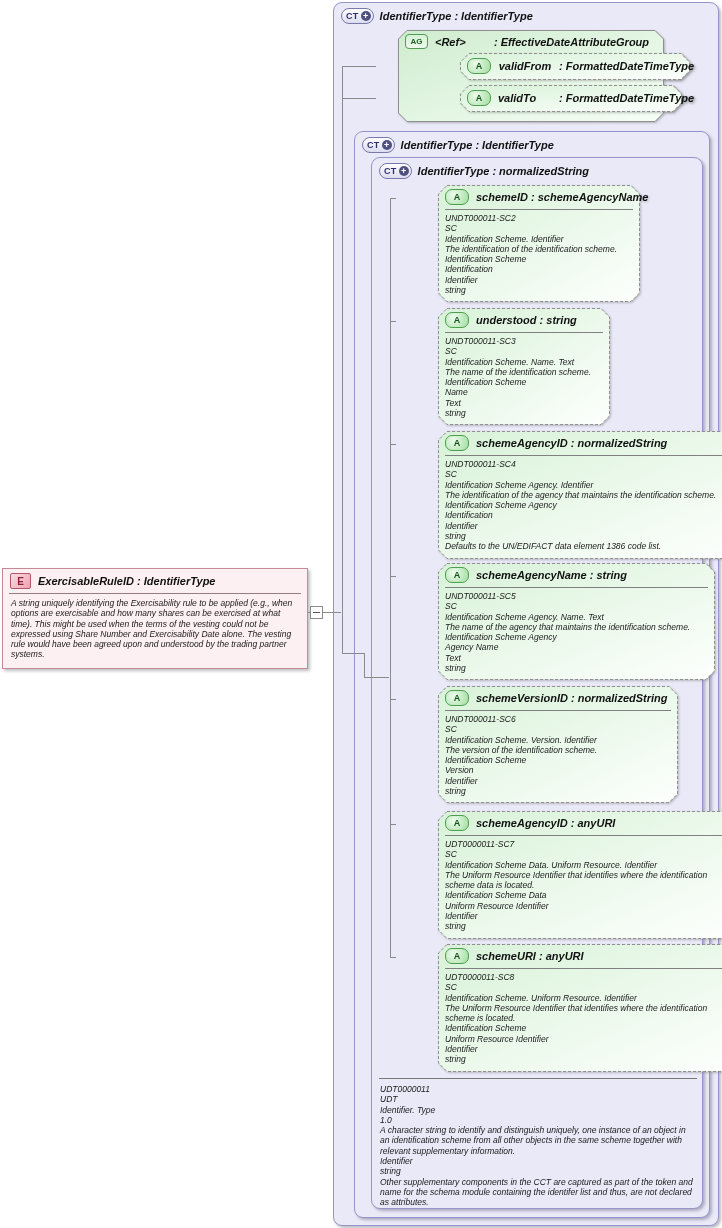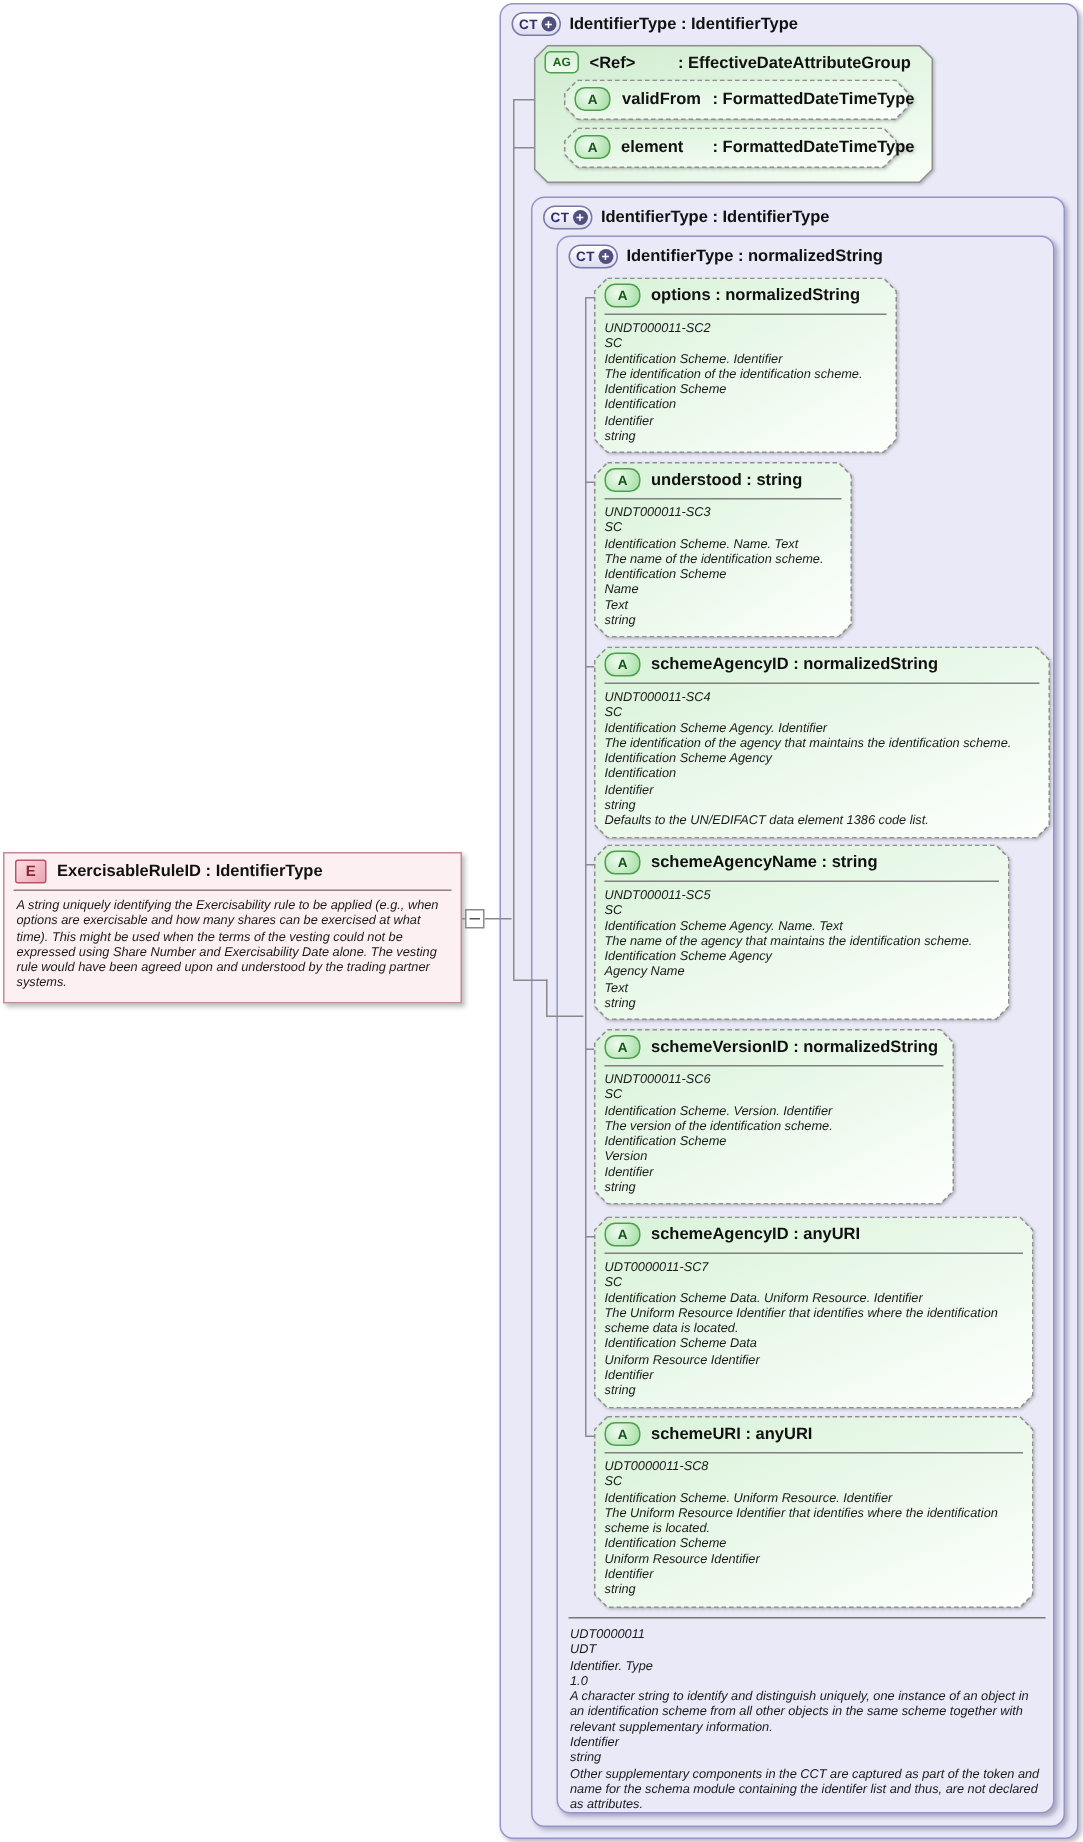--- a/index.html
+++ b/index.html
@@ -3,42 +3,42 @@
 <meta charset="utf-8">
 <style>
   html,body{margin:0;padding:0;background:#ffffff;}
   body{font-family:"Liberation Sans", sans-serif;}
   #canvas{position:relative;width:722px;height:1228px;background:#ffffff;overflow:hidden;}
 
   
   .ct-container{position:absolute;background:#e9e9f8;border:1px solid #9595cb;border-radius:9px;
     box-shadow:2px 2px 3px rgba(60,60,90,.35);box-sizing:border-box;}
   .ct-title{display:flex;align-items:center;gap:6px;padding:5px 7px;}
-  .hdr-text{font-size:11px;font-weight:bold;color:#111;white-space:nowrap;}
+  .hdr-text{font-size:11px;font-weight:bold;color:#111;white-space:nowrap;font-style:italic;}
 
   
   .ct-badge{display:inline-flex;align-items:center;height:14px;padding:0 2px 0 4px;
     border:1px solid #7878aa;border-radius:8px;background:linear-gradient(180deg,#ffffff,#dcdcf0);}
   .ct-badge .t{font-size:9px;font-weight:bold;color:#2e2e6e;letter-spacing:.3px;}
   .ct-badge .p{width:10px;height:10px;margin-left:2px;border-radius:50%;background:#50507e;color:#fff;
     font-size:9px;line-height:10px;text-align:center;font-weight:bold;}
   .ag-badge{display:inline-flex;align-items:center;justify-content:center;width:21px;height:13px;
     border:1px solid #4f9e4f;border-radius:4px;background:linear-gradient(180deg,#d6f0d6,#eefaee);
     font-size:8px;font-weight:bold;color:#1e6420;}
   .a-badge{display:inline-flex;align-items:center;justify-content:center;width:22px;height:14px;flex:0 0 22px;
     border:1px solid #4f9e4f;border-radius:7px;
     background:radial-gradient(circle at 35% 35%, #eefbee, #9fdd9f);
     font-size:9px;font-weight:bold;color:#14541a;}
   .e-badge{display:inline-flex;align-items:center;justify-content:center;width:19px;height:14px;
     border:1px solid #b5556b;border-radius:2px;background:linear-gradient(135deg,#fadde2,#eda3b0);
     font-size:10px;font-weight:bold;color:#8c2135;}
 
   
   .octo{position:absolute;box-sizing:border-box;z-index:6;
-    filter:drop-shadow(1.5px 1.5px 1px rgba(110,110,110,.45));}
+    filter:drop-shadow(1.5px 1.5px 1px rgba(110,110,110,.45));margin-left:42px;}
   .octo-bg{position:absolute;left:0;top:0;}
   .octo > .inner{position:relative;}
   .box-hdr{display:flex;align-items:center;gap:7px;padding:4px 7px;}
   .box-sep{height:1px;background:#808080;margin:0 7px;}
   .docs{padding:3px 7px 7px 7px;font-size:8.5px;font-style:italic;color:#1a1a1a;
     line-height:10.3px;white-space:pre-line;}
 
   
   .elem-box{position:absolute;left:2px;top:568px;width:306px;box-sizing:border-box;
     background:#fdf0f2;border:1px solid #c48a97;box-shadow:2px 2px 3px rgba(0,0,0,.25);}
@@ -129,21 +129,21 @@
           </div>
         </div>
       </div>
       <div class="octo dashed" style="left:20px;top:55px;width:222px;height:27px;">
           <svg width="222" height="27" class="octo-bg">
             <polygon points="9,0.5 213,0.5 221.5,9 221.5,18 213,26.5 9,26.5 0.5,18 0.5,9" fill="url(#ggrad)" stroke="#8f8f8f" stroke-width="1" stroke-dasharray="3 2"></polygon>
           </svg>
         <div class="inner">
           <div class="box-hdr" style="padding:5px 7px;">
             <span class="a-badge">A</span>
-            <span class="hdr-text" style="min-width:54px;">element</span>
+            <span class="hdr-text" style="min-width:54px;">validTo</span>
             <span class="hdr-text">: FormattedDateTimeType</span>
           </div>
         </div>
       </div>
     </div>
 
     <div class="ct-container" style="left:20px;top:128px;width:356px;height:1087px;">
       <div class="ct-title">
         <span class="ct-badge">
             <span class="t">CT</span>
@@ -170,21 +170,21 @@
         <div class="tline hline" style="left:18px;top:666px;width:6px;"></div>
         <div class="tline hline" style="left:18px;top:799px;width:6px;"></div>
 
         <div class="octo dashed" style="left:24px;top:27px;width:202px;">
             <svg width="202" height="117" class="octo-bg">
               <polygon points="9,0.5 193,0.5 201.5,9 201.5,108 193,116.5 9,116.5 0.5,108 0.5,9" fill="url(#ggrad)" stroke="#8f8f8f" stroke-width="1" stroke-dasharray="3 2"></polygon>
             </svg>
           <div class="inner">
             <div class="box-hdr">
               <span class="a-badge">A</span>
-              <span class="hdr-text">options : normalizedString</span>
+              <span class="hdr-text">schemeID : schemeAgencyName</span>
             </div>
             <div class="box-sep"></div>
             <div class="docs">UNDT000011-SC2
 SC
 Identification Scheme. Identifier
 The identification of the identification scheme.
 Identification Scheme
 Identification
 Identifier
 string</div>

